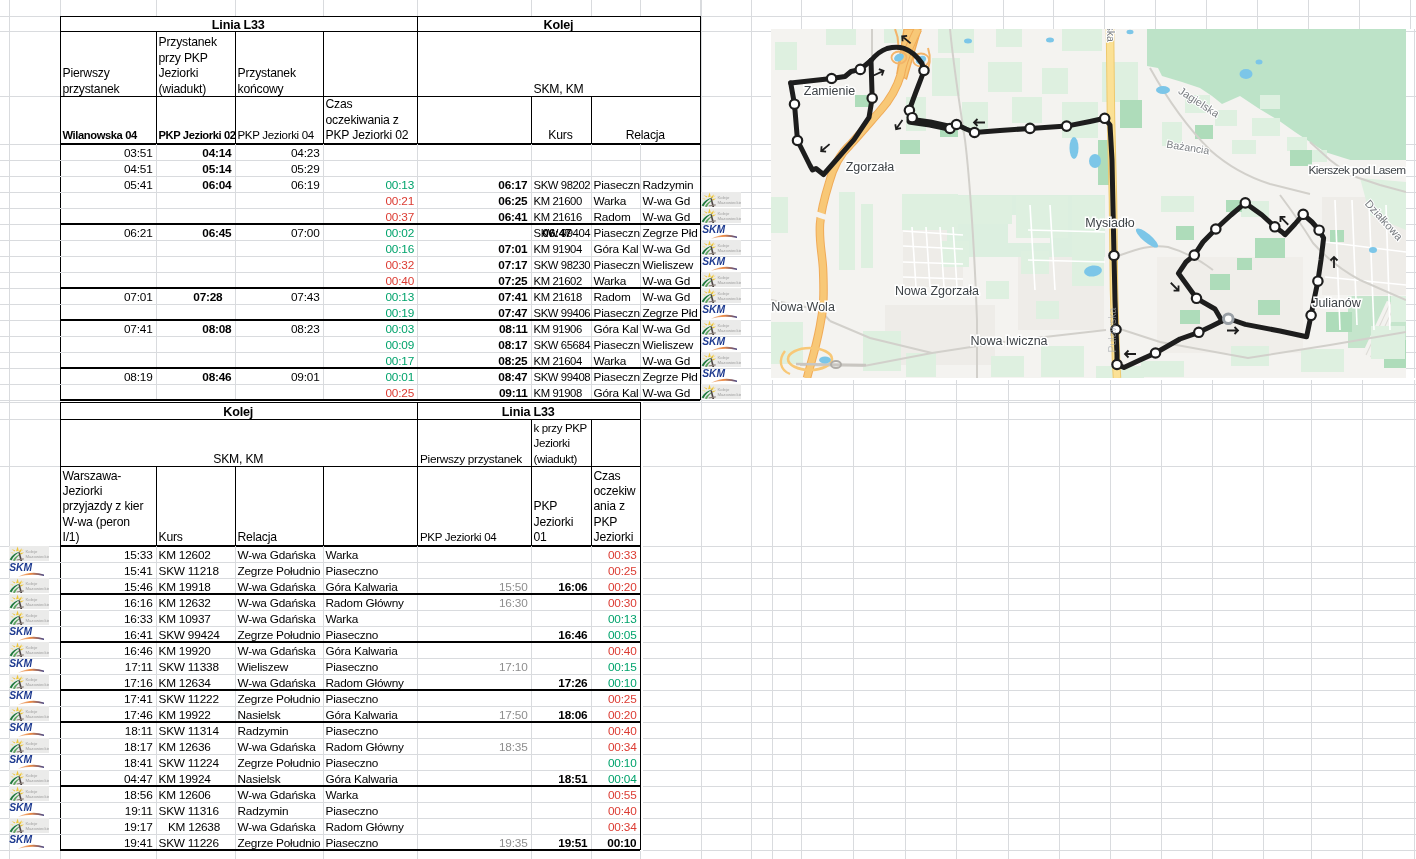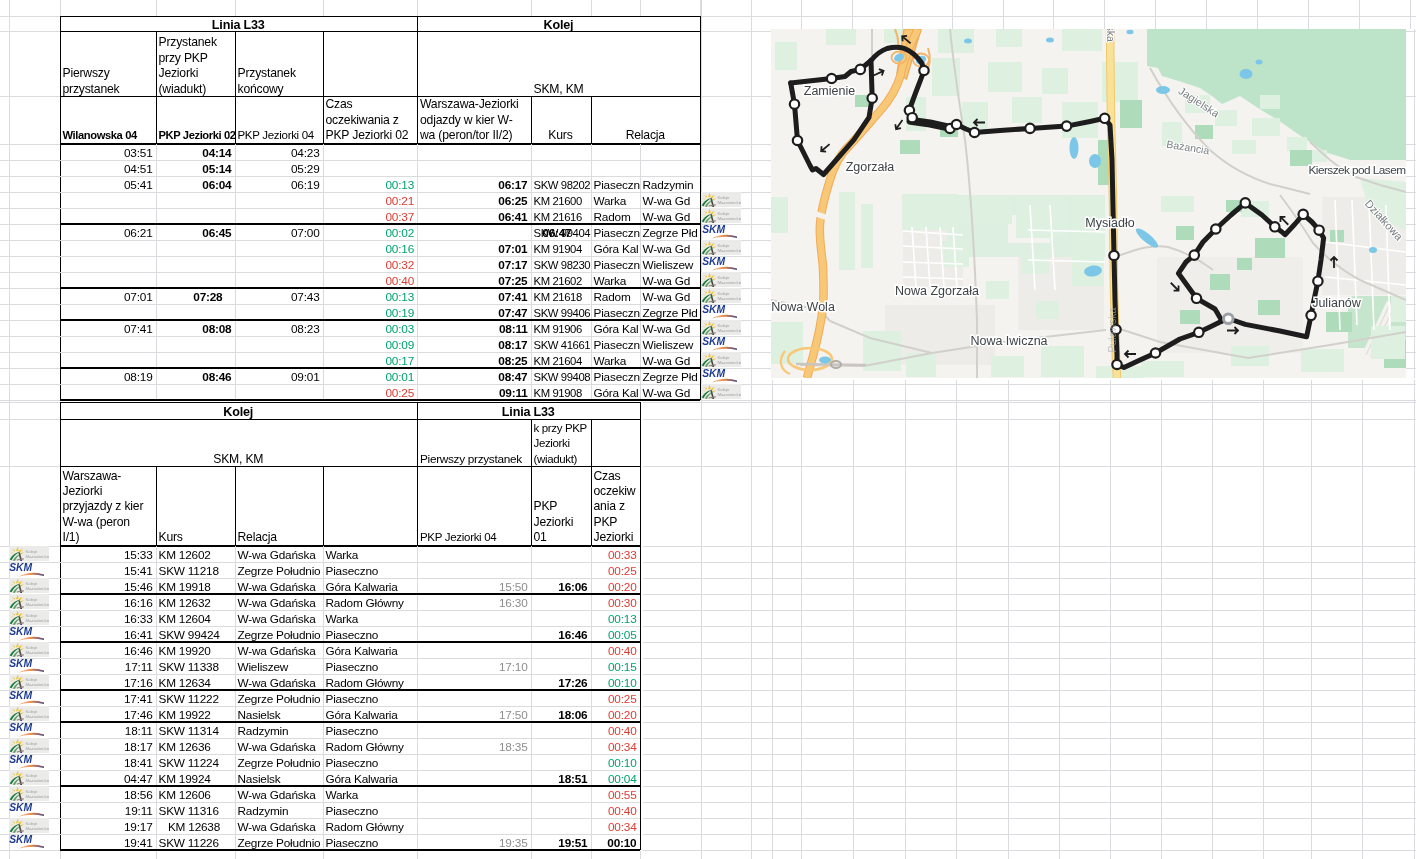--- a/index.html
+++ b/index.html
@@ -229,23 +229,20 @@
 (wiadukt)</div>
 <div style="position:absolute;left:234.5px;width:88.0px;bottom:762.0px;text-align:left;font-size:12.2px;line-height:15.4px;color:#000;letter-spacing:-0.2px;padding:0 3px 0 3px;box-sizing:border-box;white-space:pre;overflow:hidden;">Przystanek
 końcowy</div>
 <div style="position:absolute;left:417.0px;width:283.0px;bottom:762.0px;text-align:center;font-size:12.2px;line-height:15.4px;color:#000;letter-spacing:-0.2px;padding:0 3px 0 3px;box-sizing:border-box;white-space:pre;overflow:hidden;">SKM, KM</div>
 <div style="position:absolute;left:59.5px;width:96.0px;bottom:715.3px;text-align:left;font-size:11.2px;line-height:15.4px;color:#000;letter-spacing:-0.4px;padding:0 3px 0 3px;box-sizing:border-box;white-space:pre;font-weight:bold;overflow:hidden;">Wilanowska 04</div>
 <div style="position:absolute;left:155.5px;width:79.0px;bottom:715.3px;text-align:left;font-size:11.2px;line-height:15.4px;color:#000;letter-spacing:-0.4px;padding:0 3px 0 3px;box-sizing:border-box;white-space:pre;font-weight:bold;overflow:hidden;">PKP Jeziorki 02</div>
 <div style="position:absolute;left:234.5px;width:88.0px;bottom:715.3px;text-align:left;font-size:11.5px;line-height:15.4px;color:#000;letter-spacing:-0.3px;padding:0 3px 0 3px;box-sizing:border-box;white-space:pre;overflow:hidden;">PKP Jeziorki 04</div>
 <div style="position:absolute;left:322.5px;width:94.5px;bottom:715.3px;text-align:left;font-size:12.2px;line-height:15.4px;color:#000;letter-spacing:-0.2px;padding:0 3px 0 3px;box-sizing:border-box;white-space:pre;overflow:hidden;">Czas
 oczekiwania z
 PKP Jeziorki 02</div>
-<div style="position:absolute;left:417.0px;width:113.5px;bottom:715.3px;text-align:left;font-size:12.2px;line-height:15.4px;color:#000;letter-spacing:-0.2px;padding:0 3px 0 3px;box-sizing:border-box;white-space:pre;overflow:hidden;">Warszawa-Jeziorki
-odjazdy w kier W-
-wa (peron/tor II/2)</div>
 <div style="position:absolute;left:530.5px;width:60.0px;bottom:715.3px;text-align:center;font-size:12.2px;line-height:15.4px;color:#000;letter-spacing:-0.2px;padding:0 3px 0 3px;box-sizing:border-box;white-space:pre;overflow:hidden;">Kurs</div>
 <div style="position:absolute;left:590.5px;width:109.5px;bottom:715.3px;text-align:center;font-size:12.2px;line-height:15.4px;color:#000;letter-spacing:-0.2px;padding:0 3px 0 3px;box-sizing:border-box;white-space:pre;overflow:hidden;">Relacja</div>
 <div style="position:absolute;left:59.5px;width:96.0px;bottom:697.3px;text-align:right;font-size:11.8px;line-height:15.4px;color:#000;letter-spacing:-0.2px;padding:0 3px 0 3px;box-sizing:border-box;white-space:pre;overflow:hidden;">03:51</div>
 <div style="position:absolute;left:155.5px;width:79.0px;bottom:697.3px;text-align:right;font-size:11.8px;line-height:15.4px;color:#000;letter-spacing:-0.2px;padding:0 3px 0 3px;box-sizing:border-box;white-space:pre;font-weight:bold;overflow:hidden;">04:14</div>
 <div style="position:absolute;left:234.5px;width:88.0px;bottom:697.3px;text-align:right;font-size:11.8px;line-height:15.4px;color:#000;letter-spacing:-0.2px;padding:0 3px 0 3px;box-sizing:border-box;white-space:pre;overflow:hidden;">04:23</div>
 <div style="position:absolute;left:59.5px;width:96.0px;bottom:681.3px;text-align:right;font-size:11.8px;line-height:15.4px;color:#000;letter-spacing:-0.2px;padding:0 3px 0 3px;box-sizing:border-box;white-space:pre;overflow:hidden;">04:51</div>
 <div style="position:absolute;left:155.5px;width:79.0px;bottom:681.3px;text-align:right;font-size:11.8px;line-height:15.4px;color:#000;letter-spacing:-0.2px;padding:0 3px 0 3px;box-sizing:border-box;white-space:pre;font-weight:bold;overflow:hidden;">05:14</div>
 <div style="position:absolute;left:234.5px;width:88.0px;bottom:681.3px;text-align:right;font-size:11.8px;line-height:15.4px;color:#000;letter-spacing:-0.2px;padding:0 3px 0 3px;box-sizing:border-box;white-space:pre;overflow:hidden;">05:29</div>
 <div style="position:absolute;left:59.5px;width:96.0px;bottom:665.3px;text-align:right;font-size:11.8px;line-height:15.4px;color:#000;letter-spacing:-0.2px;padding:0 3px 0 3px;box-sizing:border-box;white-space:pre;overflow:hidden;">05:41</div>
 <div style="position:absolute;left:155.5px;width:79.0px;bottom:665.3px;text-align:right;font-size:11.8px;line-height:15.4px;color:#000;letter-spacing:-0.2px;padding:0 3px 0 3px;box-sizing:border-box;white-space:pre;font-weight:bold;overflow:hidden;">06:04</div>
@@ -304,21 +301,21 @@
 <div style="position:absolute;left:59.5px;width:96.0px;bottom:521.3px;text-align:right;font-size:11.8px;line-height:15.4px;color:#000;letter-spacing:-0.2px;padding:0 3px 0 3px;box-sizing:border-box;white-space:pre;overflow:hidden;">07:41</div>
 <div style="position:absolute;left:155.5px;width:79.0px;bottom:521.3px;text-align:right;font-size:11.8px;line-height:15.4px;color:#000;letter-spacing:-0.2px;padding:0 3px 0 3px;box-sizing:border-box;white-space:pre;font-weight:bold;overflow:hidden;">08:08</div>
 <div style="position:absolute;left:234.5px;width:88.0px;bottom:521.3px;text-align:right;font-size:11.8px;line-height:15.4px;color:#000;letter-spacing:-0.2px;padding:0 3px 0 3px;box-sizing:border-box;white-space:pre;overflow:hidden;">08:23</div>
 <div style="position:absolute;left:322.5px;width:94.5px;bottom:521.3px;text-align:right;font-size:11.8px;line-height:15.4px;color:#00A36C;letter-spacing:-0.2px;padding:0 3px 0 3px;box-sizing:border-box;white-space:pre;overflow:hidden;">00:03</div>
 <div style="position:absolute;left:417.0px;width:113.5px;bottom:521.3px;text-align:right;font-size:11.8px;line-height:15.4px;color:#000;letter-spacing:-0.2px;padding:0 3px 0 3px;box-sizing:border-box;white-space:pre;font-weight:bold;overflow:hidden;">08:11</div>
 <div style="position:absolute;left:530.5px;width:60.0px;bottom:521.3px;text-align:left;font-size:11.3px;line-height:15.4px;color:#000;letter-spacing:-0.4px;padding:0 3px 0 3px;box-sizing:border-box;white-space:pre;overflow:hidden;">KM 91906</div>
 <div style="position:absolute;left:590.5px;width:49.0px;bottom:521.3px;text-align:left;font-size:11.8px;line-height:15.4px;color:#000;letter-spacing:-0.2px;padding:0 3px 0 3px;box-sizing:border-box;white-space:pre;overflow:hidden;">Góra Kal</div>
 <div style="position:absolute;left:639.5px;width:60.5px;bottom:521.3px;text-align:left;font-size:11.8px;line-height:15.4px;color:#000;letter-spacing:-0.2px;padding:0 3px 0 3px;box-sizing:border-box;white-space:pre;overflow:hidden;">W-wa Gd</div>
 <div style="position:absolute;left:322.5px;width:94.5px;bottom:505.3px;text-align:right;font-size:11.8px;line-height:15.4px;color:#00A36C;letter-spacing:-0.2px;padding:0 3px 0 3px;box-sizing:border-box;white-space:pre;overflow:hidden;">00:09</div>
 <div style="position:absolute;left:417.0px;width:113.5px;bottom:505.3px;text-align:right;font-size:11.8px;line-height:15.4px;color:#000;letter-spacing:-0.2px;padding:0 3px 0 3px;box-sizing:border-box;white-space:pre;font-weight:bold;overflow:hidden;">08:17</div>
-<div style="position:absolute;left:530.5px;width:60.0px;bottom:505.3px;text-align:left;font-size:11.3px;line-height:15.4px;color:#000;letter-spacing:-0.4px;padding:0 3px 0 3px;box-sizing:border-box;white-space:pre;overflow:hidden;">SKW 41661</div>
+<div style="position:absolute;left:530.5px;width:60.0px;bottom:505.3px;text-align:left;font-size:11.3px;line-height:15.4px;color:#000;letter-spacing:-0.4px;padding:0 3px 0 3px;box-sizing:border-box;white-space:pre;overflow:hidden;">SKW 65684</div>
 <div style="position:absolute;left:590.5px;width:49.0px;bottom:505.3px;text-align:left;font-size:11.8px;line-height:15.4px;color:#000;letter-spacing:-0.2px;padding:0 3px 0 3px;box-sizing:border-box;white-space:pre;overflow:hidden;">Piaseczn</div>
 <div style="position:absolute;left:639.5px;width:60.5px;bottom:505.3px;text-align:left;font-size:11.8px;line-height:15.4px;color:#000;letter-spacing:-0.2px;padding:0 3px 0 3px;box-sizing:border-box;white-space:pre;overflow:hidden;">Wieliszew</div>
 <div style="position:absolute;left:322.5px;width:94.5px;bottom:489.3px;text-align:right;font-size:11.8px;line-height:15.4px;color:#00A36C;letter-spacing:-0.2px;padding:0 3px 0 3px;box-sizing:border-box;white-space:pre;overflow:hidden;">00:17</div>
 <div style="position:absolute;left:417.0px;width:113.5px;bottom:489.3px;text-align:right;font-size:11.8px;line-height:15.4px;color:#000;letter-spacing:-0.2px;padding:0 3px 0 3px;box-sizing:border-box;white-space:pre;font-weight:bold;overflow:hidden;">08:25</div>
 <div style="position:absolute;left:530.5px;width:60.0px;bottom:489.3px;text-align:left;font-size:11.3px;line-height:15.4px;color:#000;letter-spacing:-0.4px;padding:0 3px 0 3px;box-sizing:border-box;white-space:pre;overflow:hidden;">KM 21604</div>
 <div style="position:absolute;left:590.5px;width:49.0px;bottom:489.3px;text-align:left;font-size:11.8px;line-height:15.4px;color:#000;letter-spacing:-0.2px;padding:0 3px 0 3px;box-sizing:border-box;white-space:pre;overflow:hidden;">Warka</div>
 <div style="position:absolute;left:639.5px;width:60.5px;bottom:489.3px;text-align:left;font-size:11.8px;line-height:15.4px;color:#000;letter-spacing:-0.2px;padding:0 3px 0 3px;box-sizing:border-box;white-space:pre;overflow:hidden;">W-wa Gd</div>
 <div style="position:absolute;left:59.5px;width:96.0px;bottom:473.3px;text-align:right;font-size:11.8px;line-height:15.4px;color:#000;letter-spacing:-0.2px;padding:0 3px 0 3px;box-sizing:border-box;white-space:pre;overflow:hidden;">08:19</div>
 <div style="position:absolute;left:155.5px;width:79.0px;bottom:473.3px;text-align:right;font-size:11.8px;line-height:15.4px;color:#000;letter-spacing:-0.2px;padding:0 3px 0 3px;box-sizing:border-box;white-space:pre;font-weight:bold;overflow:hidden;">08:46</div>
 <div style="position:absolute;left:234.5px;width:88.0px;bottom:473.3px;text-align:right;font-size:11.8px;line-height:15.4px;color:#000;letter-spacing:-0.2px;padding:0 3px 0 3px;box-sizing:border-box;white-space:pre;overflow:hidden;">09:01</div>
@@ -410,21 +407,21 @@
 <div style="position:absolute;left:417.0px;width:113.5px;bottom:263.3px;text-align:right;font-size:11.8px;line-height:15.4px;color:#8e8e8e;letter-spacing:-0.2px;padding:8px 3px 0 3px;box-sizing:border-box;white-space:pre;overflow:hidden;">15:50</div>
 <div style="position:absolute;left:530.5px;width:60.0px;bottom:263.3px;text-align:right;font-size:11.8px;line-height:15.4px;color:#000;letter-spacing:-0.2px;padding:0 3px 0 3px;box-sizing:border-box;white-space:pre;font-weight:bold;overflow:hidden;">16:06</div>
 <div style="position:absolute;left:590.5px;width:49.0px;bottom:263.3px;text-align:right;font-size:11.8px;line-height:15.4px;color:#DC3C33;letter-spacing:-0.2px;padding:0 3px 0 3px;box-sizing:border-box;white-space:pre;overflow:hidden;">00:20</div>
 <div style="position:absolute;left:59.5px;width:96.0px;bottom:247.3px;text-align:right;font-size:11.8px;line-height:15.4px;color:#000;letter-spacing:-0.2px;padding:0 3px 0 3px;box-sizing:border-box;white-space:pre;overflow:hidden;">16:16</div>
 <div style="position:absolute;left:155.5px;width:79.0px;bottom:247.3px;text-align:left;font-size:11.8px;line-height:15.4px;color:#000;letter-spacing:-0.2px;padding:0 3px 0 3px;box-sizing:border-box;white-space:pre;overflow:hidden;">KM 12632</div>
 <div style="position:absolute;left:234.5px;width:88.0px;bottom:247.3px;text-align:left;font-size:11.8px;line-height:15.4px;color:#000;letter-spacing:-0.2px;padding:0 3px 0 3px;box-sizing:border-box;white-space:pre;overflow:hidden;">W-wa Gdańska</div>
 <div style="position:absolute;left:322.5px;width:94.5px;bottom:247.3px;text-align:left;font-size:11.8px;line-height:15.4px;color:#000;letter-spacing:-0.2px;padding:0 3px 0 3px;box-sizing:border-box;white-space:pre;overflow:hidden;">Radom Główny</div>
 <div style="position:absolute;left:417.0px;width:113.5px;bottom:247.3px;text-align:right;font-size:11.8px;line-height:15.4px;color:#8e8e8e;letter-spacing:-0.2px;padding:0 3px 0 3px;box-sizing:border-box;white-space:pre;overflow:hidden;">16:30</div>
 <div style="position:absolute;left:590.5px;width:49.0px;bottom:247.3px;text-align:right;font-size:11.8px;line-height:15.4px;color:#DC3C33;letter-spacing:-0.2px;padding:0 3px 0 3px;box-sizing:border-box;white-space:pre;overflow:hidden;">00:30</div>
 <div style="position:absolute;left:59.5px;width:96.0px;bottom:231.3px;text-align:right;font-size:11.8px;line-height:15.4px;color:#000;letter-spacing:-0.2px;padding:0 3px 0 3px;box-sizing:border-box;white-space:pre;overflow:hidden;">16:33</div>
-<div style="position:absolute;left:155.5px;width:79.0px;bottom:231.3px;text-align:left;font-size:11.8px;line-height:15.4px;color:#000;letter-spacing:-0.2px;padding:0 3px 0 3px;box-sizing:border-box;white-space:pre;overflow:hidden;">KM 12604</div>
+<div style="position:absolute;left:155.5px;width:79.0px;bottom:231.3px;text-align:left;font-size:11.8px;line-height:15.4px;color:#000;letter-spacing:-0.2px;padding:0 3px 0 3px;box-sizing:border-box;white-space:pre;overflow:hidden;">KM 10937</div>
 <div style="position:absolute;left:234.5px;width:88.0px;bottom:231.3px;text-align:left;font-size:11.8px;line-height:15.4px;color:#000;letter-spacing:-0.2px;padding:0 3px 0 3px;box-sizing:border-box;white-space:pre;overflow:hidden;">W-wa Gdańska</div>
 <div style="position:absolute;left:322.5px;width:94.5px;bottom:231.3px;text-align:left;font-size:11.8px;line-height:15.4px;color:#000;letter-spacing:-0.2px;padding:0 3px 0 3px;box-sizing:border-box;white-space:pre;overflow:hidden;">Warka</div>
 <div style="position:absolute;left:590.5px;width:49.0px;bottom:231.3px;text-align:right;font-size:11.8px;line-height:15.4px;color:#00A36C;letter-spacing:-0.2px;padding:0 3px 0 3px;box-sizing:border-box;white-space:pre;overflow:hidden;">00:13</div>
 <div style="position:absolute;left:59.5px;width:96.0px;bottom:215.3px;text-align:right;font-size:11.8px;line-height:15.4px;color:#000;letter-spacing:-0.2px;padding:0 3px 0 3px;box-sizing:border-box;white-space:pre;overflow:hidden;">16:41</div>
 <div style="position:absolute;left:155.5px;width:79.0px;bottom:215.3px;text-align:left;font-size:11.8px;line-height:15.4px;color:#000;letter-spacing:-0.2px;padding:0 3px 0 3px;box-sizing:border-box;white-space:pre;overflow:hidden;">SKW 99424</div>
 <div style="position:absolute;left:234.5px;width:88.0px;bottom:215.3px;text-align:left;font-size:11.8px;line-height:15.4px;color:#000;letter-spacing:-0.2px;padding:0 3px 0 3px;box-sizing:border-box;white-space:pre;overflow:hidden;">Zegrze Południo</div>
 <div style="position:absolute;left:322.5px;width:94.5px;bottom:215.3px;text-align:left;font-size:11.8px;line-height:15.4px;color:#000;letter-spacing:-0.2px;padding:0 3px 0 3px;box-sizing:border-box;white-space:pre;overflow:hidden;">Piaseczno</div>
 <div style="position:absolute;left:530.5px;width:60.0px;bottom:215.3px;text-align:right;font-size:11.8px;line-height:15.4px;color:#000;letter-spacing:-0.2px;padding:0 3px 0 3px;box-sizing:border-box;white-space:pre;font-weight:bold;overflow:hidden;">16:46</div>
 <div style="position:absolute;left:590.5px;width:49.0px;bottom:215.3px;text-align:right;font-size:11.8px;line-height:15.4px;color:#00A36C;letter-spacing:-0.2px;padding:0 3px 0 3px;box-sizing:border-box;white-space:pre;overflow:hidden;">00:05</div>
 <div style="position:absolute;left:59.5px;width:96.0px;bottom:199.3px;text-align:right;font-size:11.8px;line-height:15.4px;color:#000;letter-spacing:-0.2px;padding:0 3px 0 3px;box-sizing:border-box;white-space:pre;overflow:hidden;">16:46</div>

